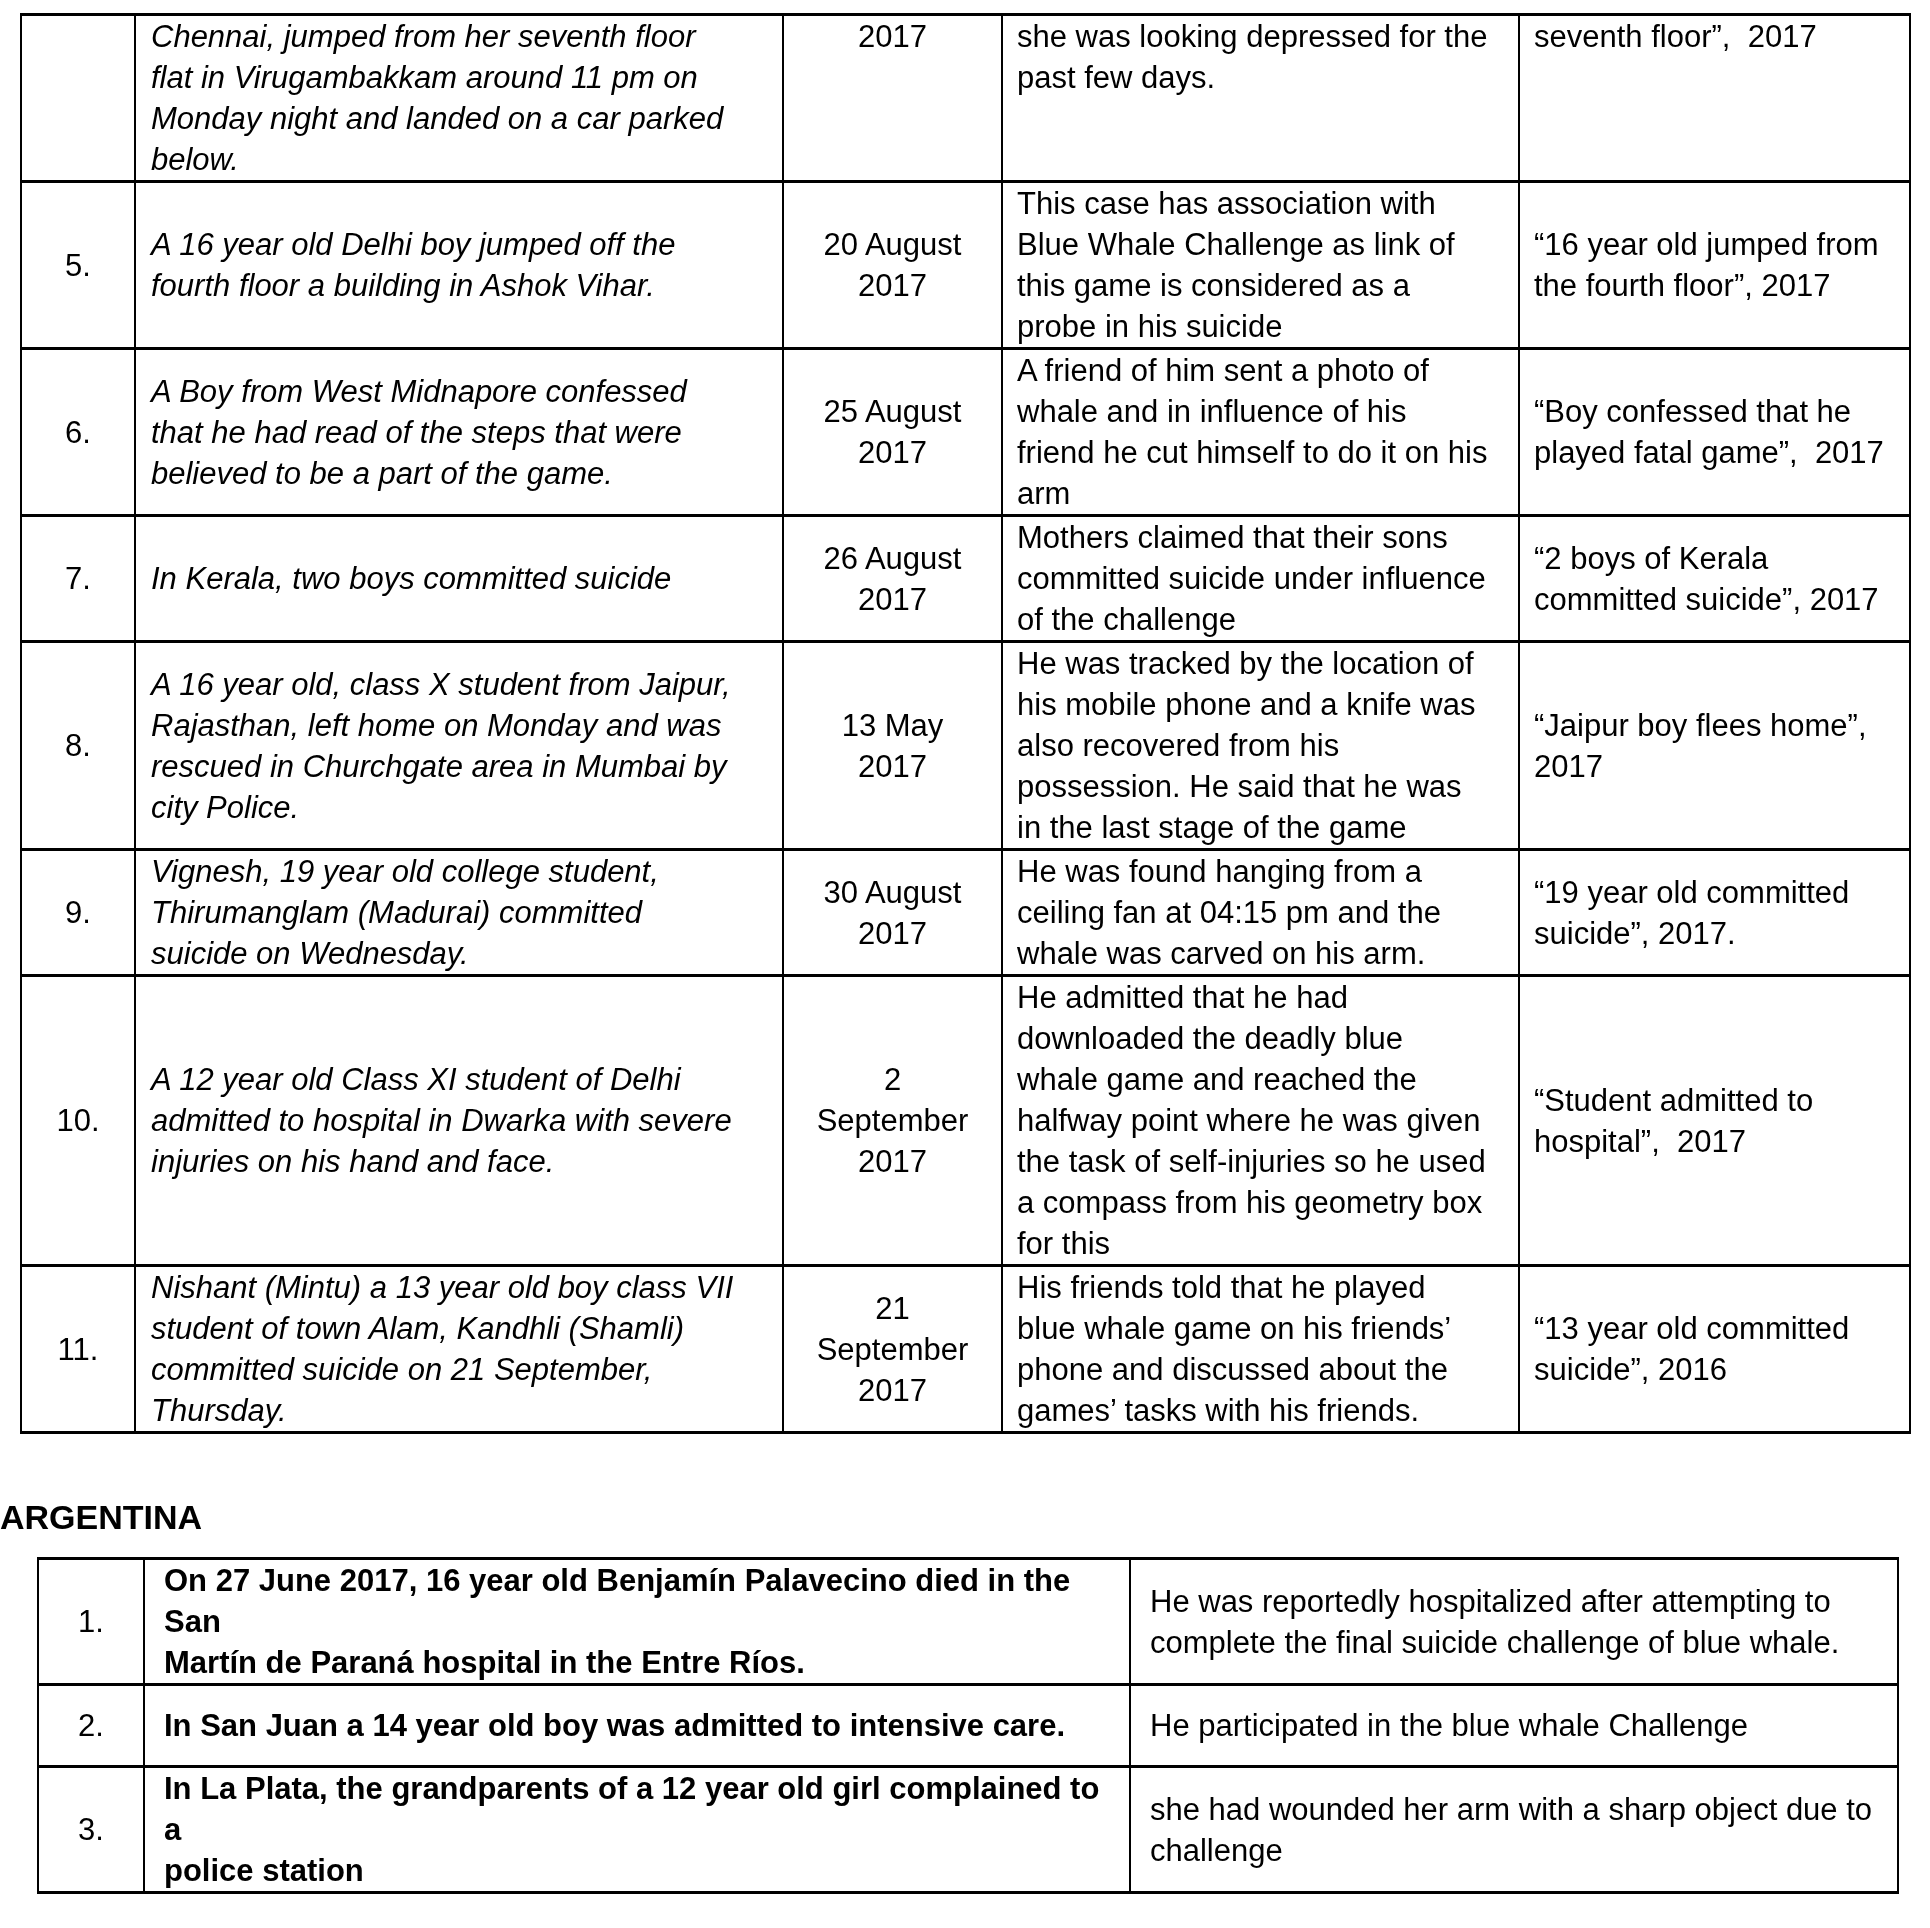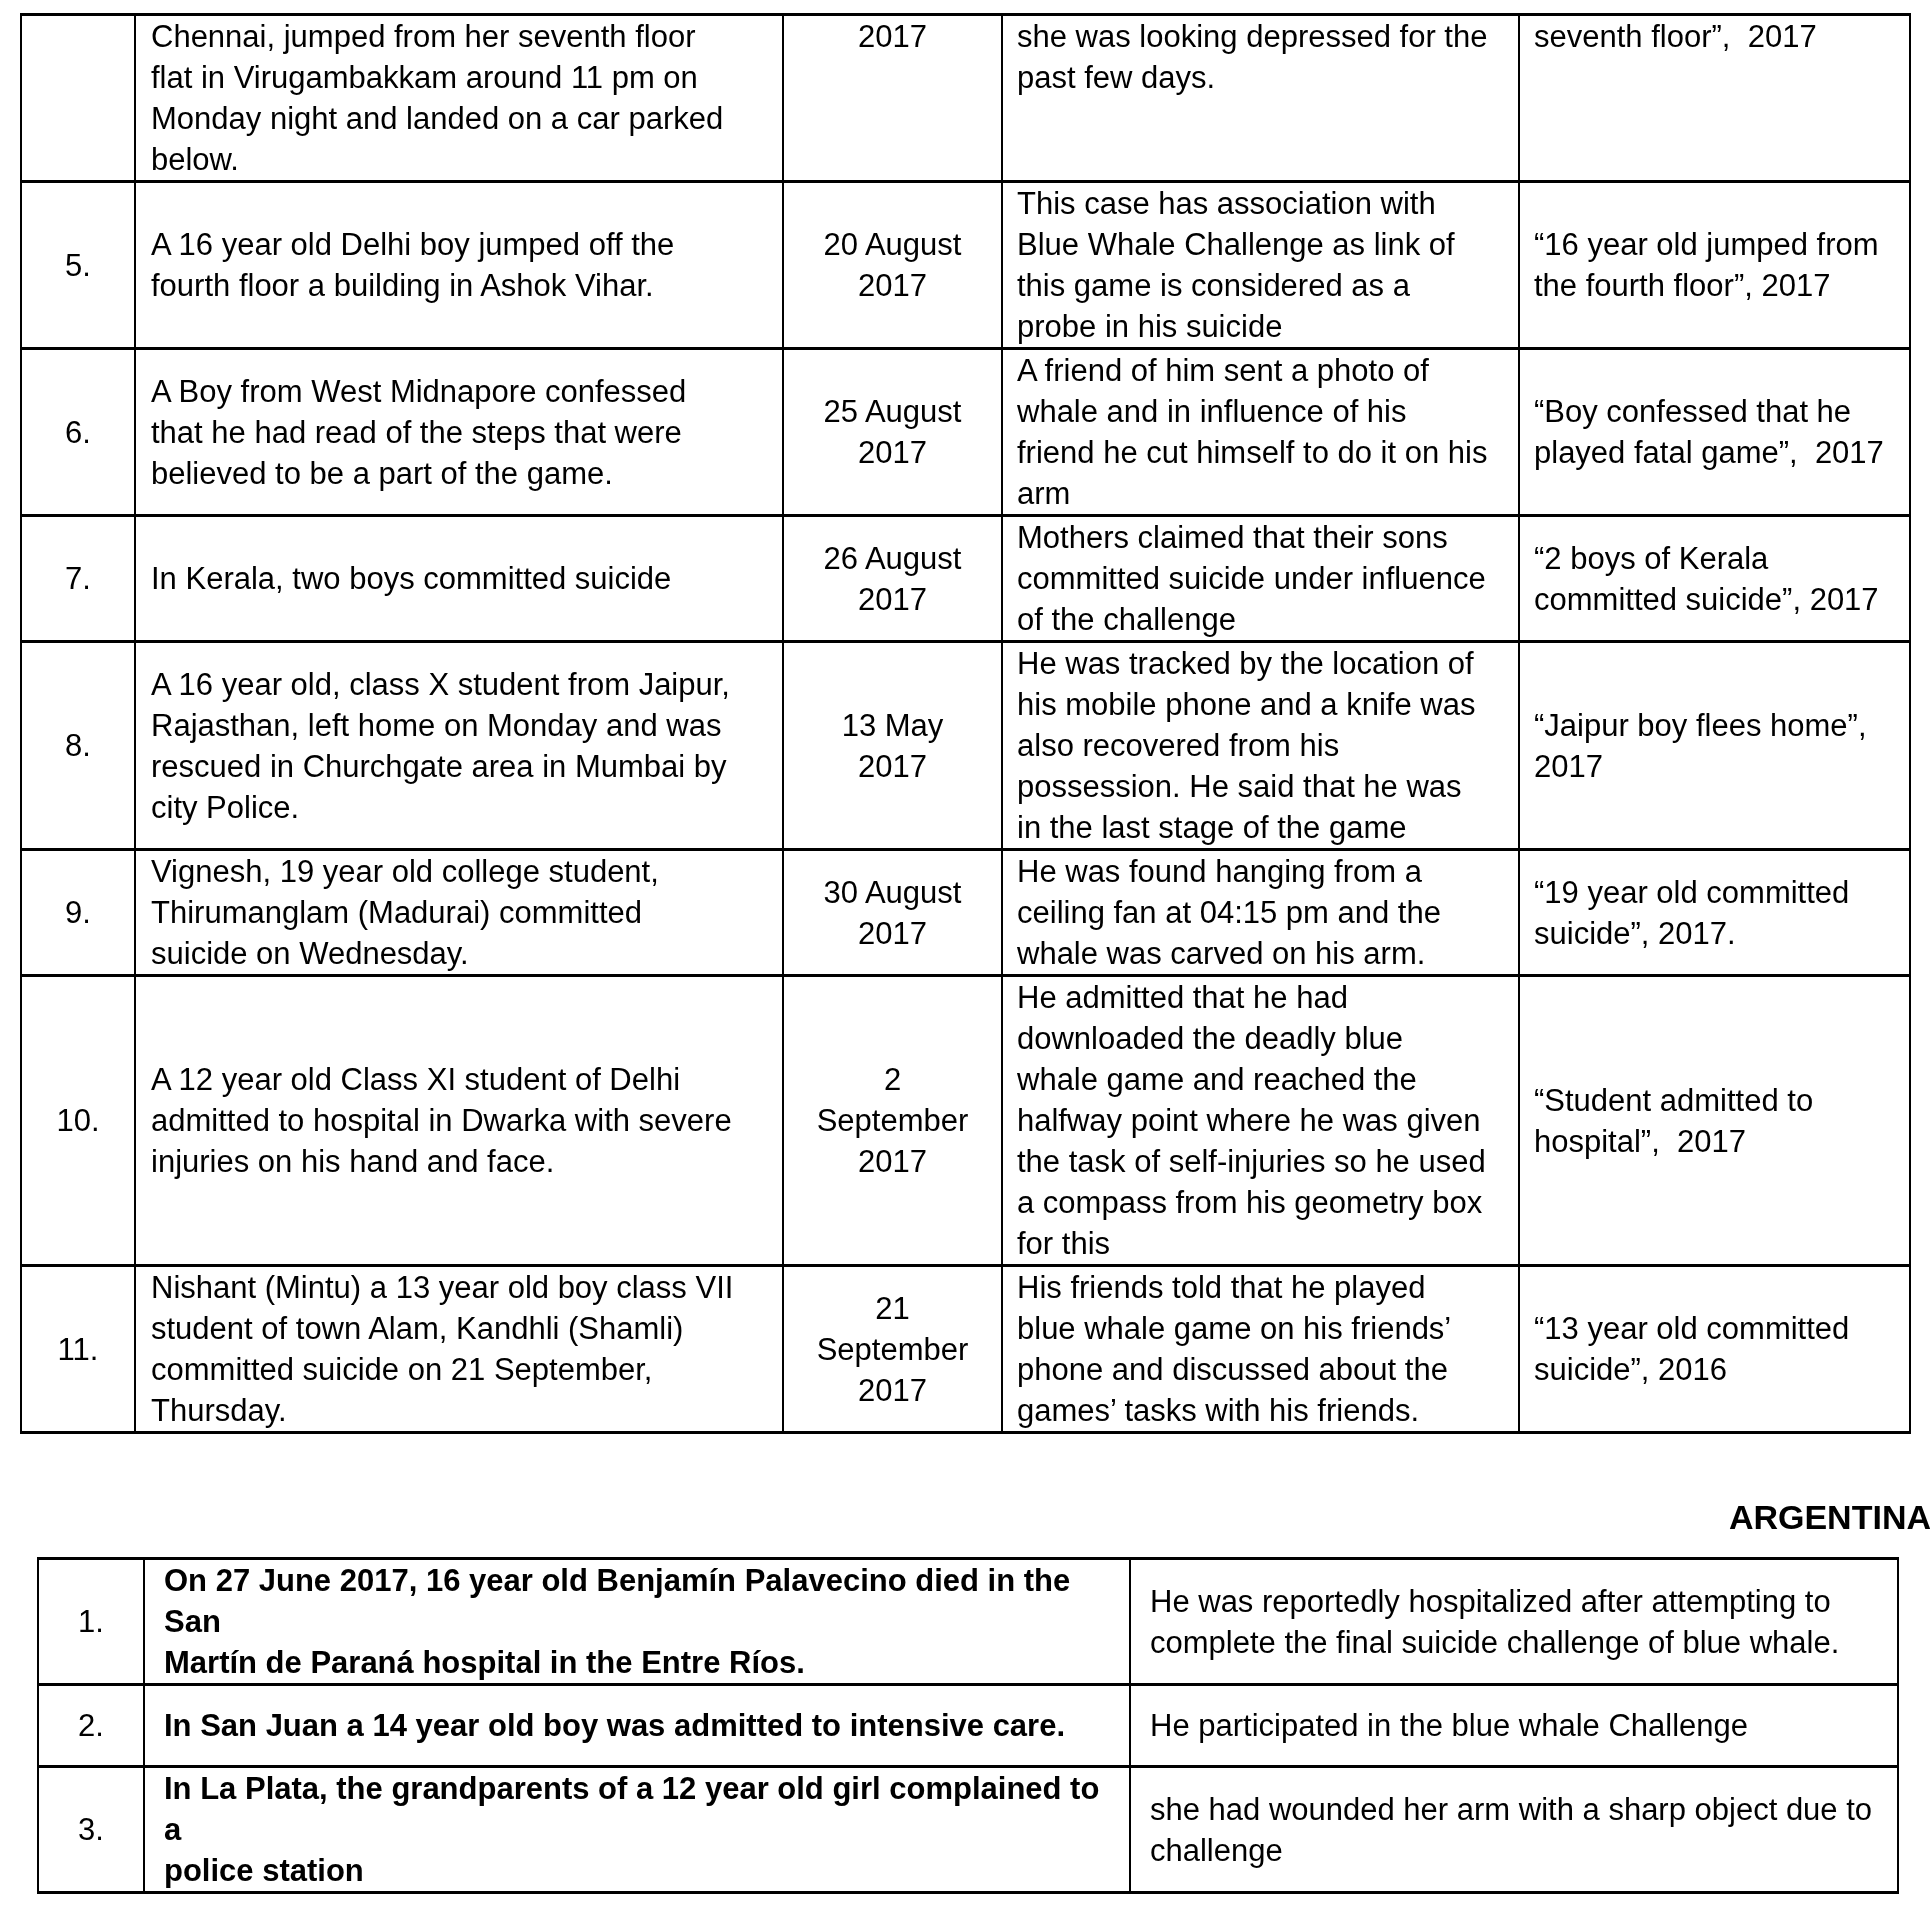--- a/index.html
+++ b/index.html
@@ -29,33 +29,33 @@
     border-top-width: 3.8px;
     border-bottom-width: 3.8px;
     padding: 0;
     vertical-align: middle;
     font-size: 31px;
     line-height: 41px;
     white-space: pre-line;
     word-wrap: break-word;
   }
   #india-table .sr-cell   { text-align: center; }
-  #india-table .case-cell { padding: 0 14px 0 15px; }
+  #india-table .case-cell { padding: 0 14px 0 15px; font-style: italic; }
   #india-table .date-cell { text-align: center; padding: 0 1.9px; }
   #india-table .details-cell  { padding: 0 19px 0 14px; }
   #india-table .headline-cell { padding: 0 7.6px 0 14px; }
   #india-table tr.cut td { vertical-align: top; }
 
   
   #arg-heading {
     position: absolute;
     top: 1497px;
     left: 0;
     width: 1931px;
-    text-align: right;
+    text-align: left;
     font-size: 34px;
     line-height: 41px;
     font-weight: bold;
   }
 
   
   #arg-table {
     position: absolute;
     left: 37px;
     top: 1557px;

